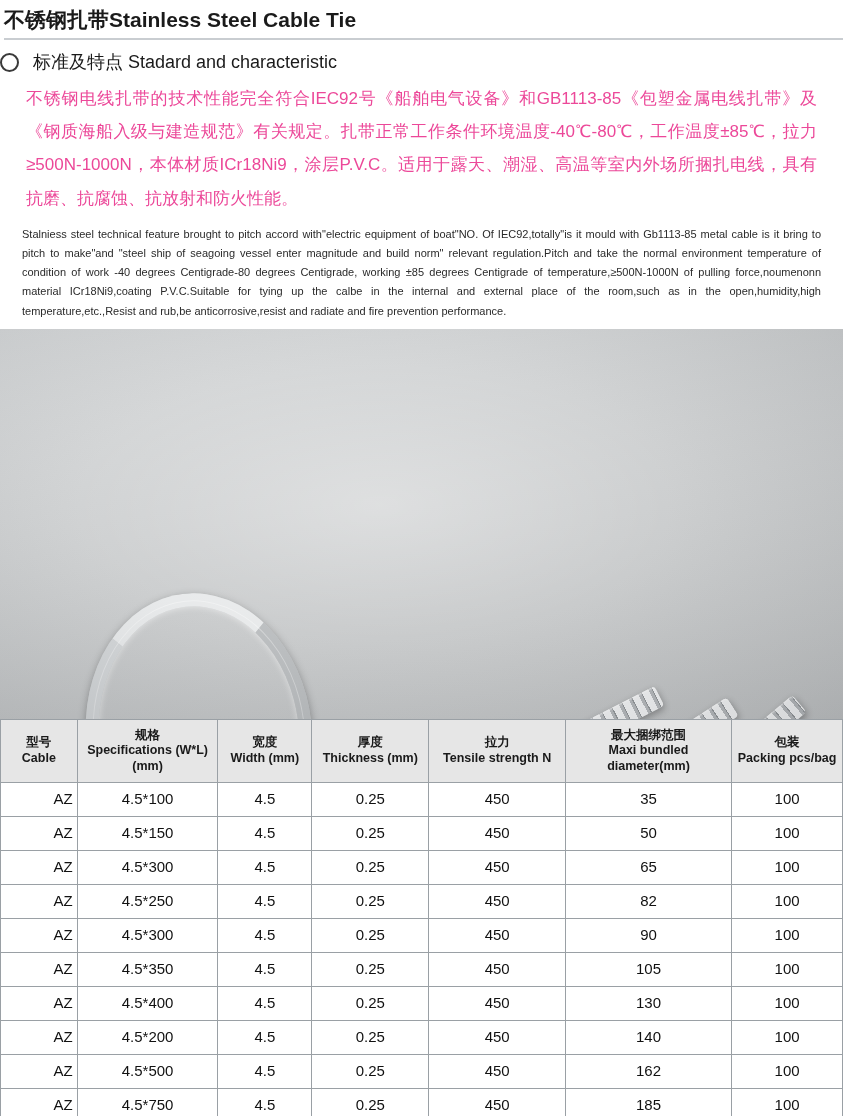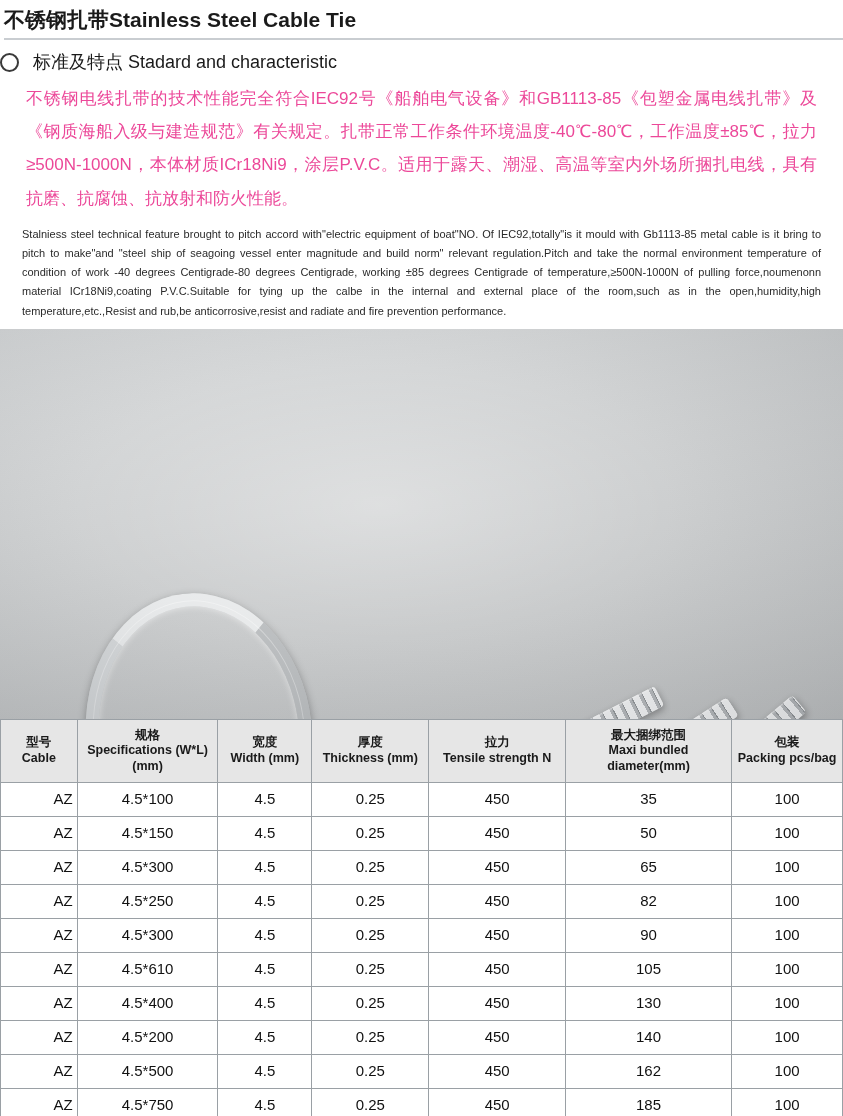--- a/index.html
+++ b/index.html
@@ -276,21 +276,21 @@
           <td class="type-col">AZ</td>
           <td>4.5*300</td>
           <td>4.5</td>
           <td>0.25</td>
           <td>450</td>
           <td>90</td>
           <td>100</td>
         </tr>
         <tr>
           <td class="type-col">AZ</td>
-          <td>4.5*610</td>
+          <td>4.5*350</td>
           <td>4.5</td>
           <td>0.25</td>
           <td>450</td>
           <td>105</td>
           <td>100</td>
         </tr>
         <tr>
           <td class="type-col">AZ</td>
           <td>4.5*400</td>
           <td>4.5</td>

